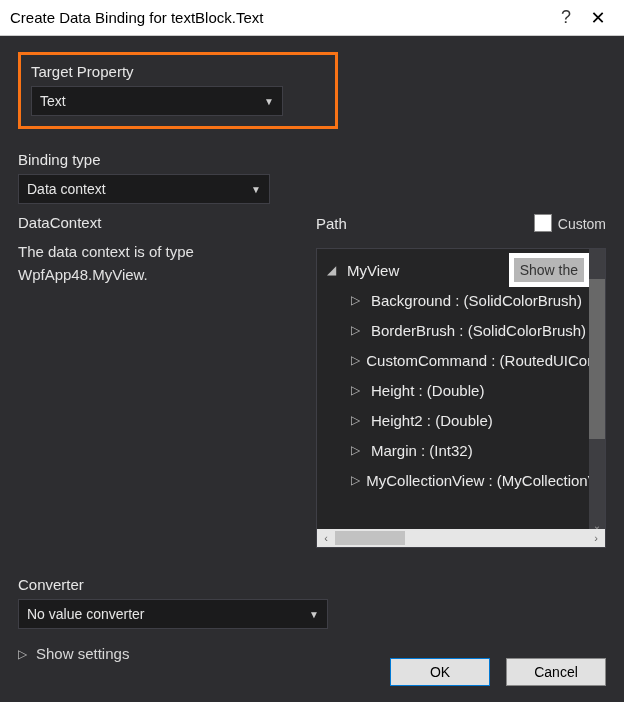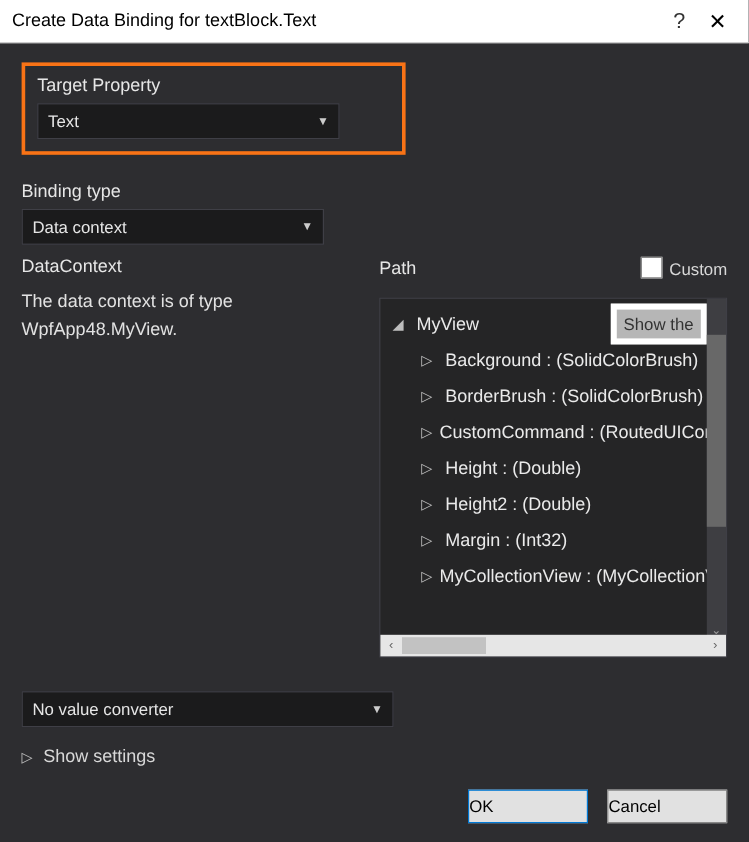--- a/index.html
+++ b/index.html
@@ -97,21 +97,21 @@
   .more-settings { margin-top: 16px; display: flex; align-items: center; font-size: 15px; }
   .more-settings .exp { color: #bdbdbd; margin-right: 4px;}
   .buttons {
     position: absolute; bottom: 16px; right: 18px;
     display: flex; gap: 16px;
   }
   .btn {
     width: 100px; height: 28px;
     background: #e1e1e1; color: #000;
     border: 1px solid #888;
-    display: flex; align-items: center; 
+    display: flex; align-items: center; justify-content: center;
     font-size: 14px;
   }
   .btn.ok { border: 1px solid #0078d4; }
 </style>
 </head>
 <body>
 
 <div class="titlebar">
   <span class="title">Create Data Binding for textBlock.Text</span>
   <span class="help">?</span>
@@ -192,20 +192,21 @@
         <div class="hscroll">
           <div class="lt">‹</div>
           <div class="thumb"></div>
           <div class="rt">›</div>
         </div>
       </div>
     </div>
   </div>
 
   <div class="converter-sec">
+    <div class="section-label">Converter</div>
     <div class="dropdown" style="width:310px">
       <span>No value converter</span>
       <span class="caret">▼</span>
     </div>
   </div>
 
   <div class="more-settings">
     <span class="exp">▷</span>
     <span>Show settings</span>
   </div>

